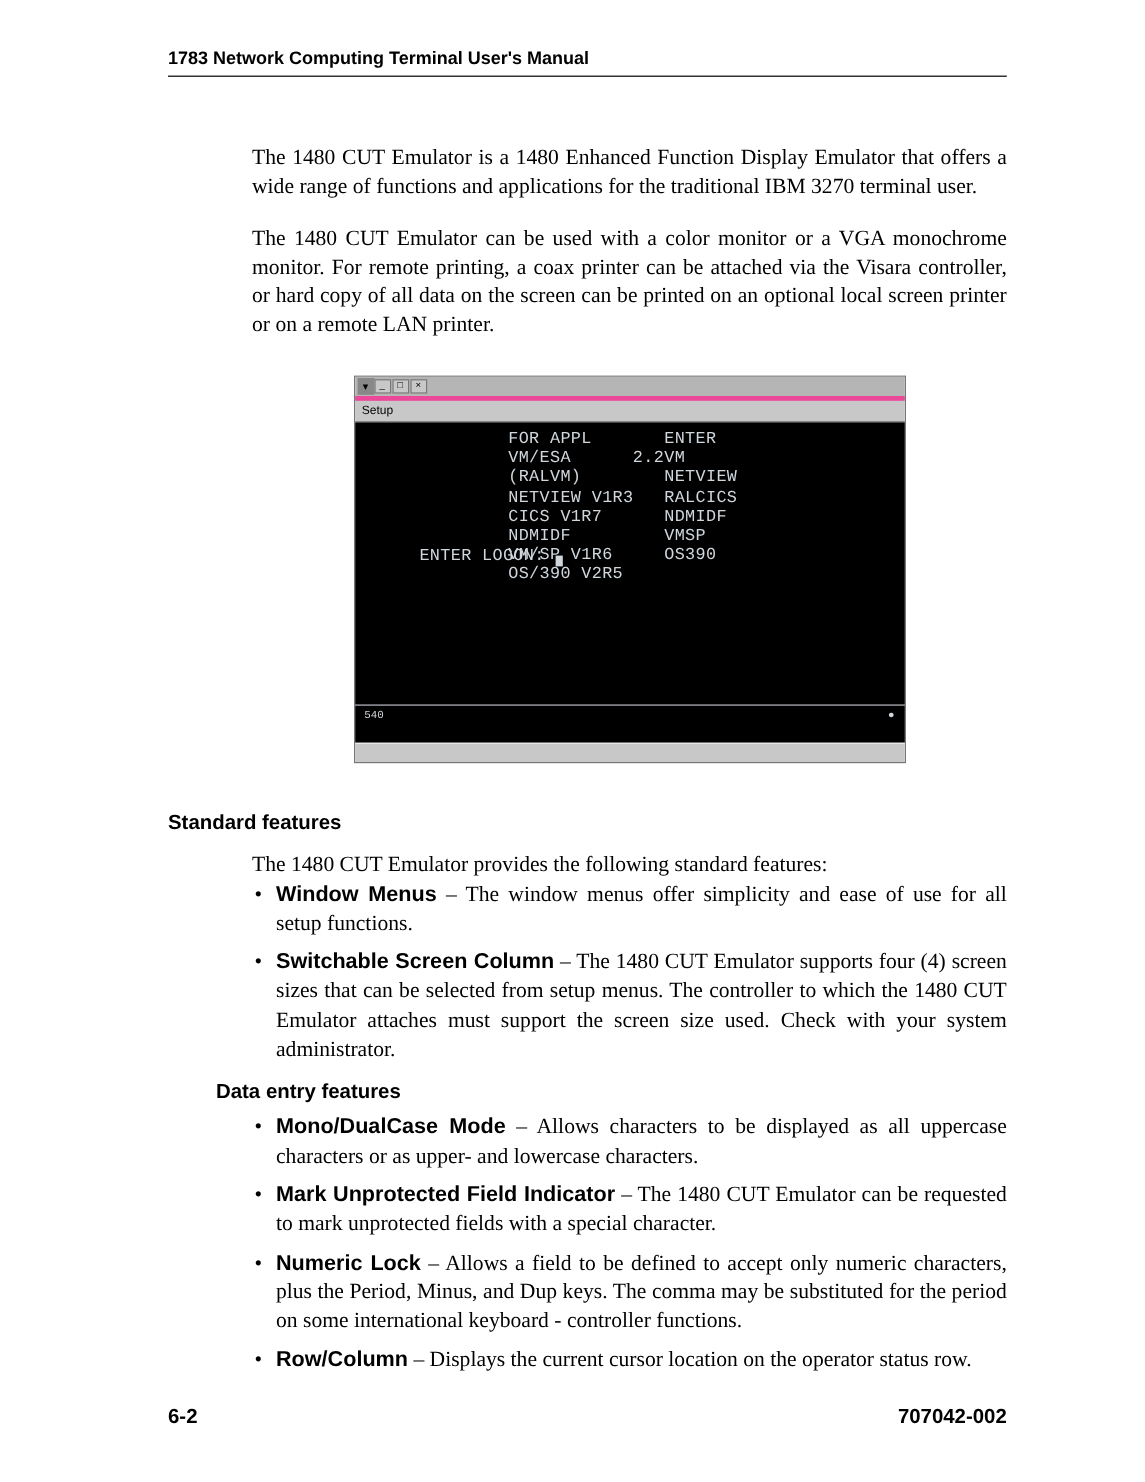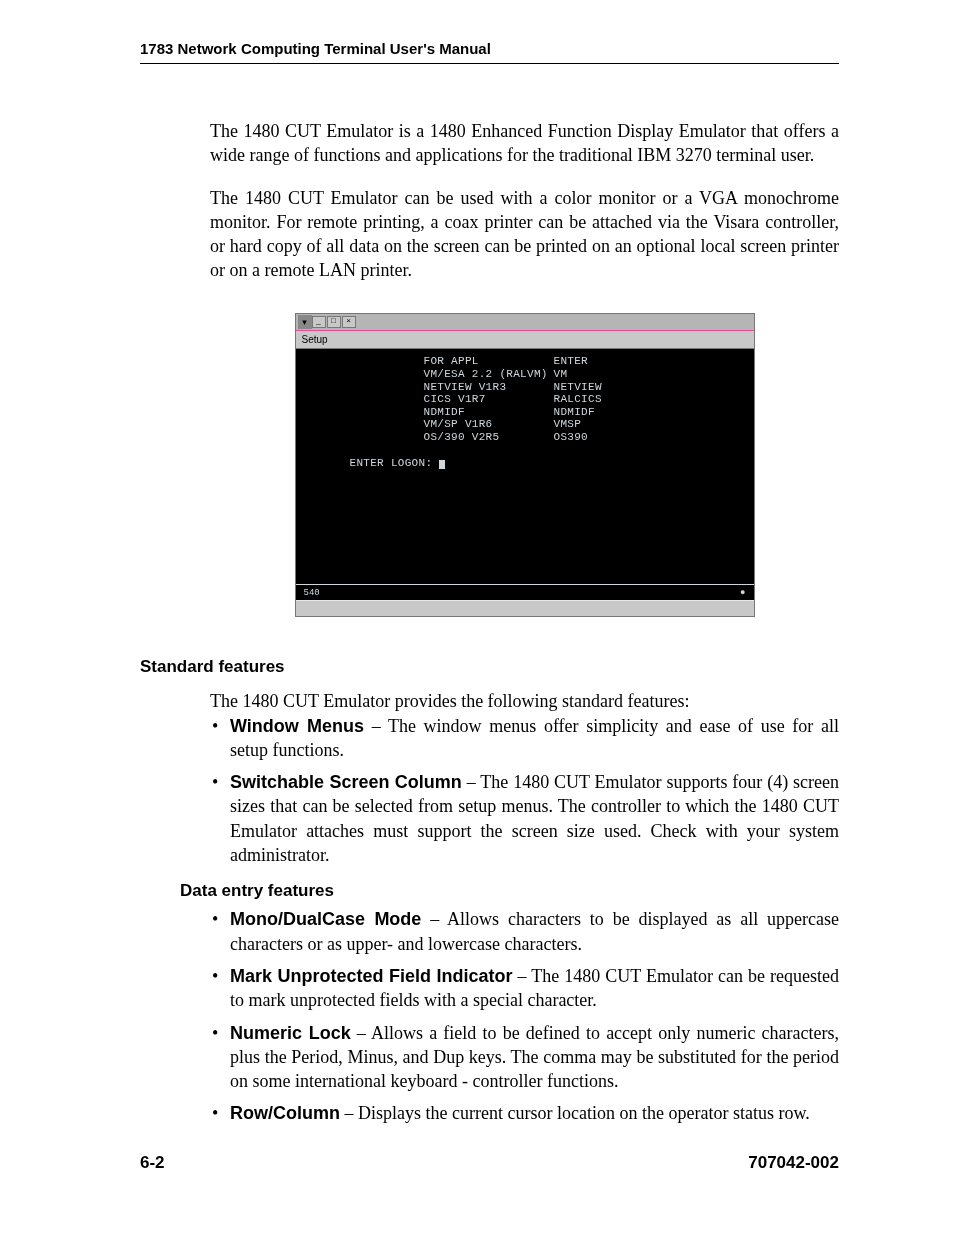--- a/index.html
+++ b/index.html
@@ -54,28 +54,28 @@
   .fig-ctrls { display:flex; gap:1px; padding-right:2px;}
   .fig-ctrls span {
     width:14px; height:12px; background:#c8c8c8; border:1px solid #777;
     font-size:8px; display:flex; align-items:center; justify-content:center;
   }
   .fig-menubar {
     background:#c8c8c8;
     font-family: Helvetica, Arial, sans-serif;
     font-size:10px;
     padding:2px 6px;
-    border-top:1px solid #ec4899;
+    border-top:4px solid #ec4899;
     border-bottom:1px solid #777;
   }
   .fig-terminal {
     background:#000;
     color:#cfd6dc;
     font-family: "Courier New", monospace;
-    font-size:11px;
+    font-size:14px;
     line-height:1.15;
     height: 235px;
     padding: 6px 8px;
     position:relative;
     letter-spacing:0.3px;
   }
   .fig-terminal .cols { display:flex; }
   .fig-terminal .col1 { width:120px; }
   .fig-terminal .col2 { width:130px; }
   .fig-terminal .col3 { width:100px; }
@@ -83,21 +83,21 @@
     position:absolute; bottom:115px; left:6px; color:#cfd6dc;padding-left:48px;
   }
   .fig-terminal .cursor {
     display:inline-block; width:6px; height:9px; background:#cfd6dc; vertical-align:bottom;
   }
   .fig-status {
     background:#000; color:#cfd6dc;
     font-family:"Courier New", monospace;
     font-size:9px;
     border-top:1px solid #cfd6dc;
-    height:16px;
+    height:32px;
     display:flex; justify-content:space-between;
     padding:2px 8px;
   }
   .fig-bottombar {
     background:#c8c8c8; height:16px; border-top:1px solid #e8e8e8;
   }
 
   h2.section {
     font-family: Helvetica, Arial, sans-serif;
     font-weight: bold;
@@ -127,21 +127,21 @@
     left: 2px;
     top: 0;
     font-size: 18px;
   }
   .feat-name {
     font-family: Helvetica, Arial, sans-serif;
     font-weight: bold;
   }
   .footer {
     position: absolute;
-    bottom: 62px;
+    bottom: 44px;
     left: 140px;
     right: 115px;
     display:flex;
     justify-content: space-between;
     font-family: Helvetica, Arial, sans-serif;
     font-weight: bold;
     font-size: 17px;
   }
 </style>
 </head>

